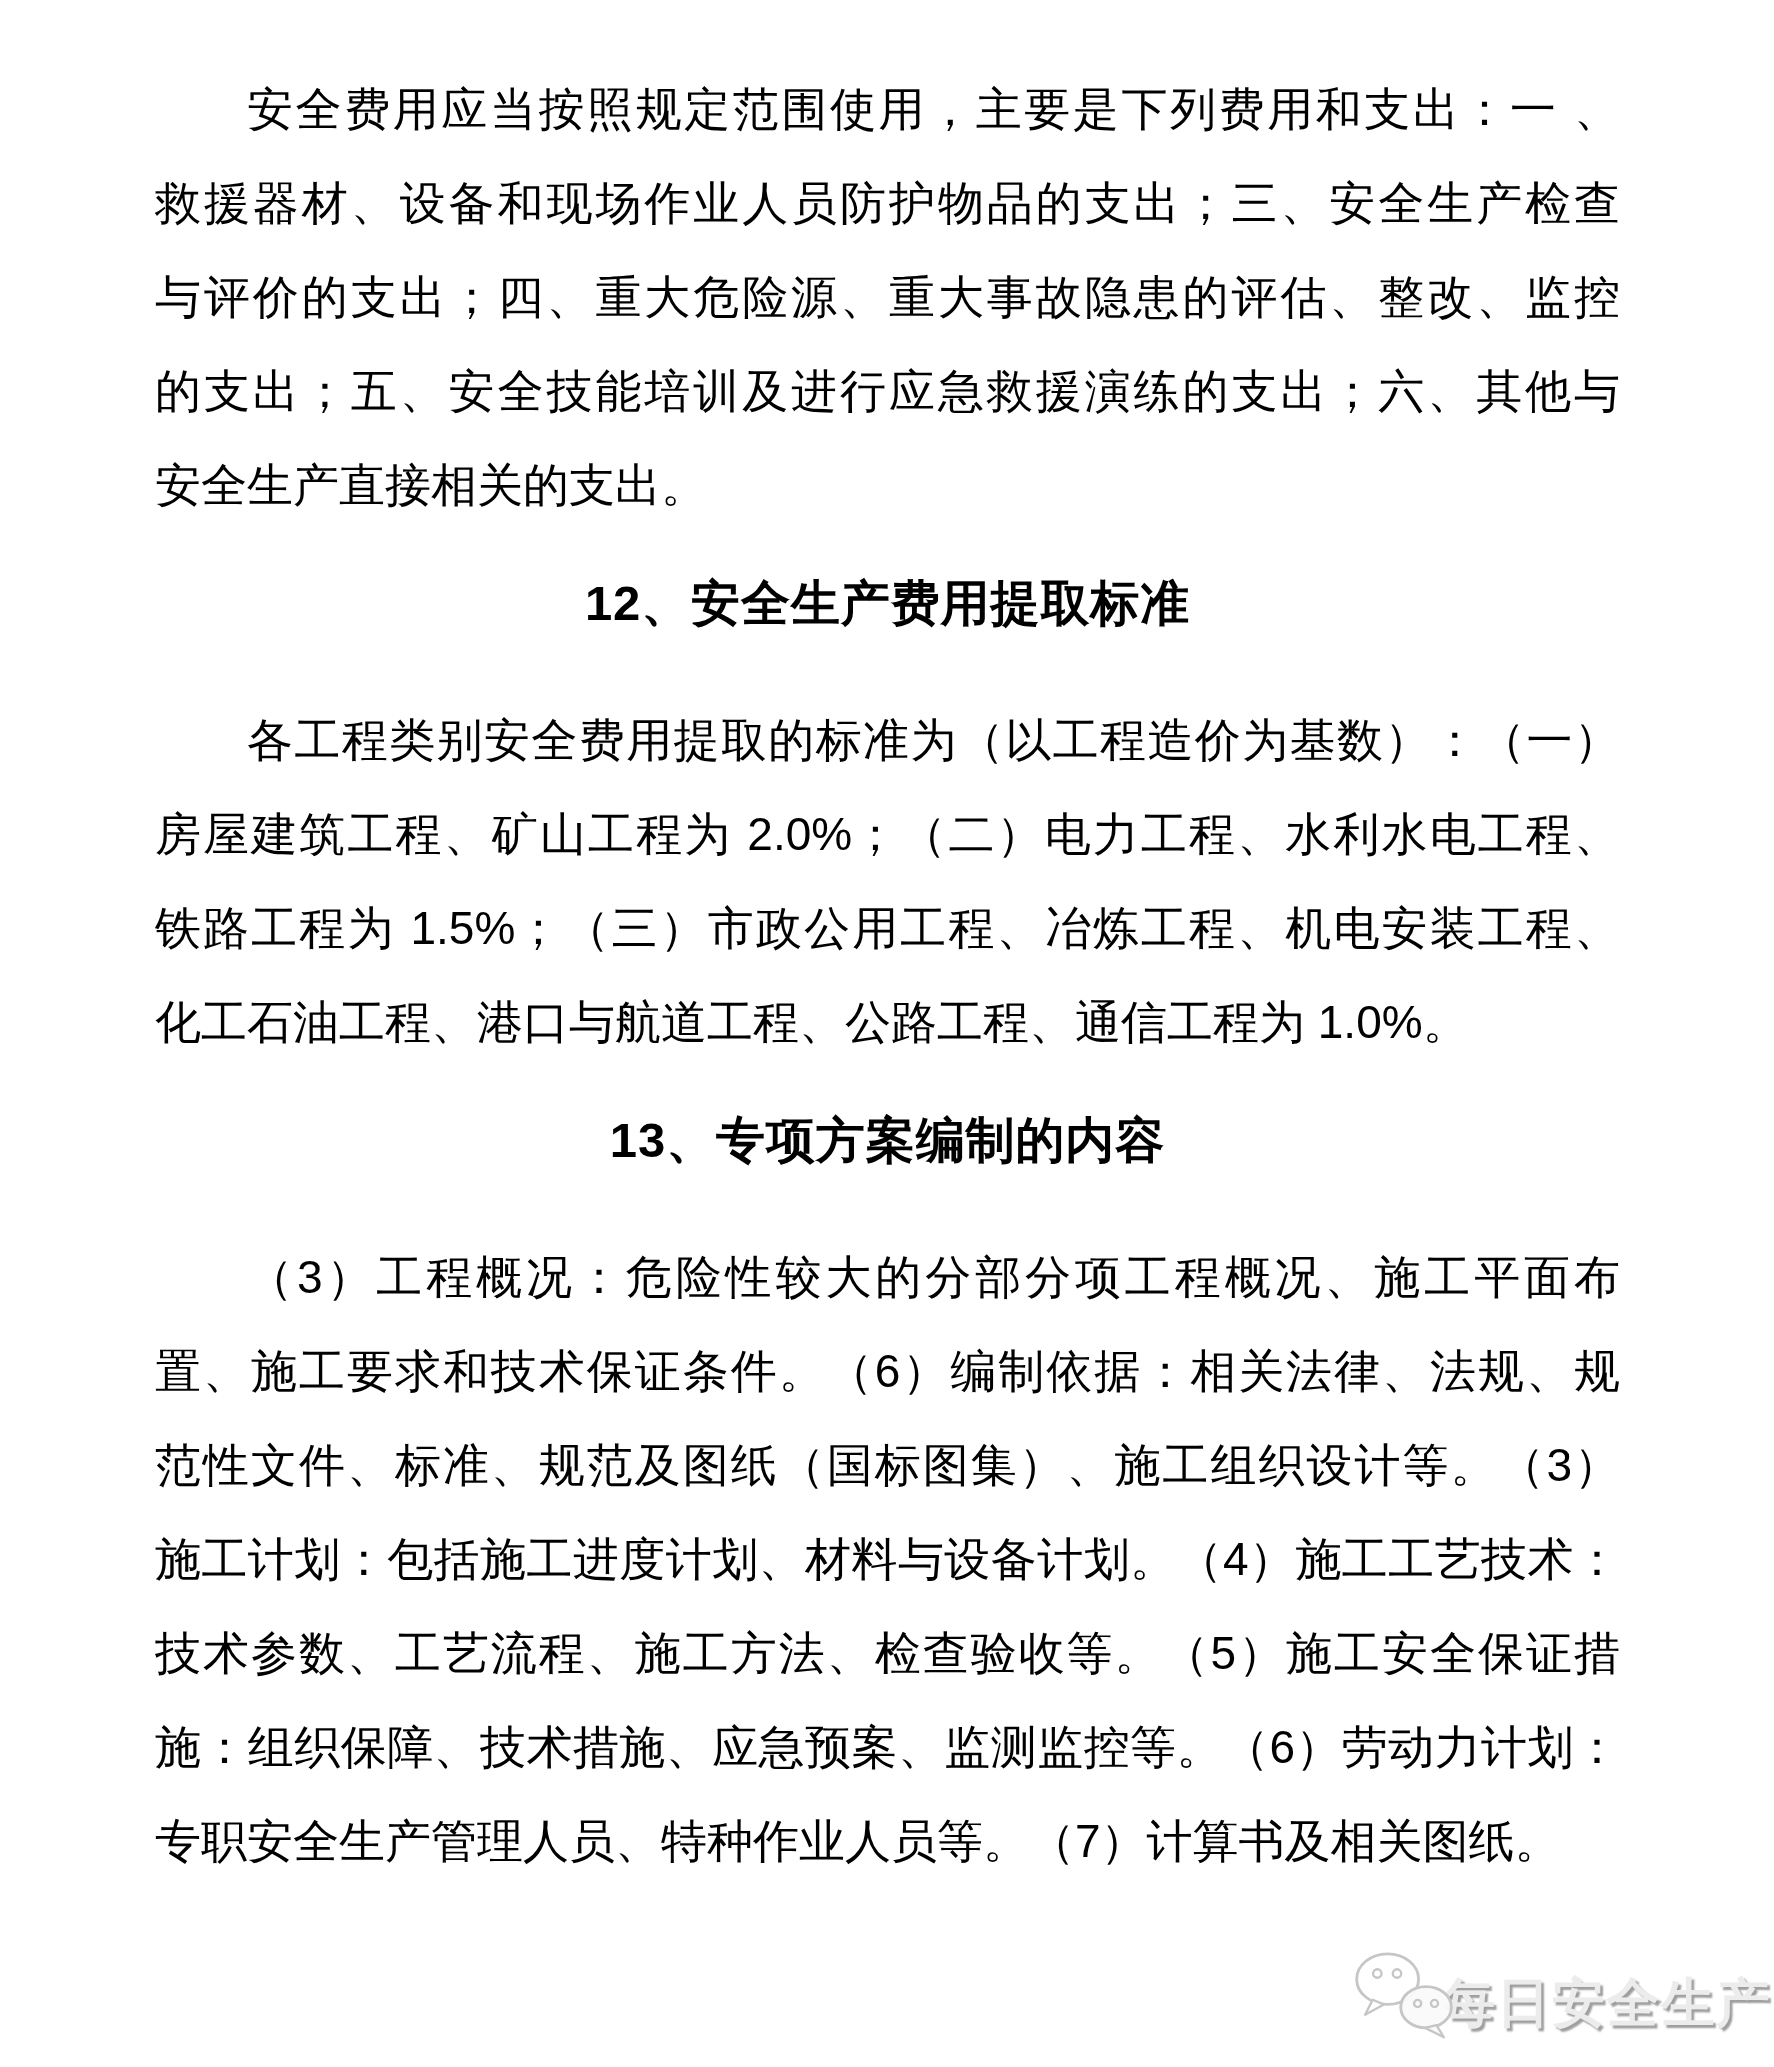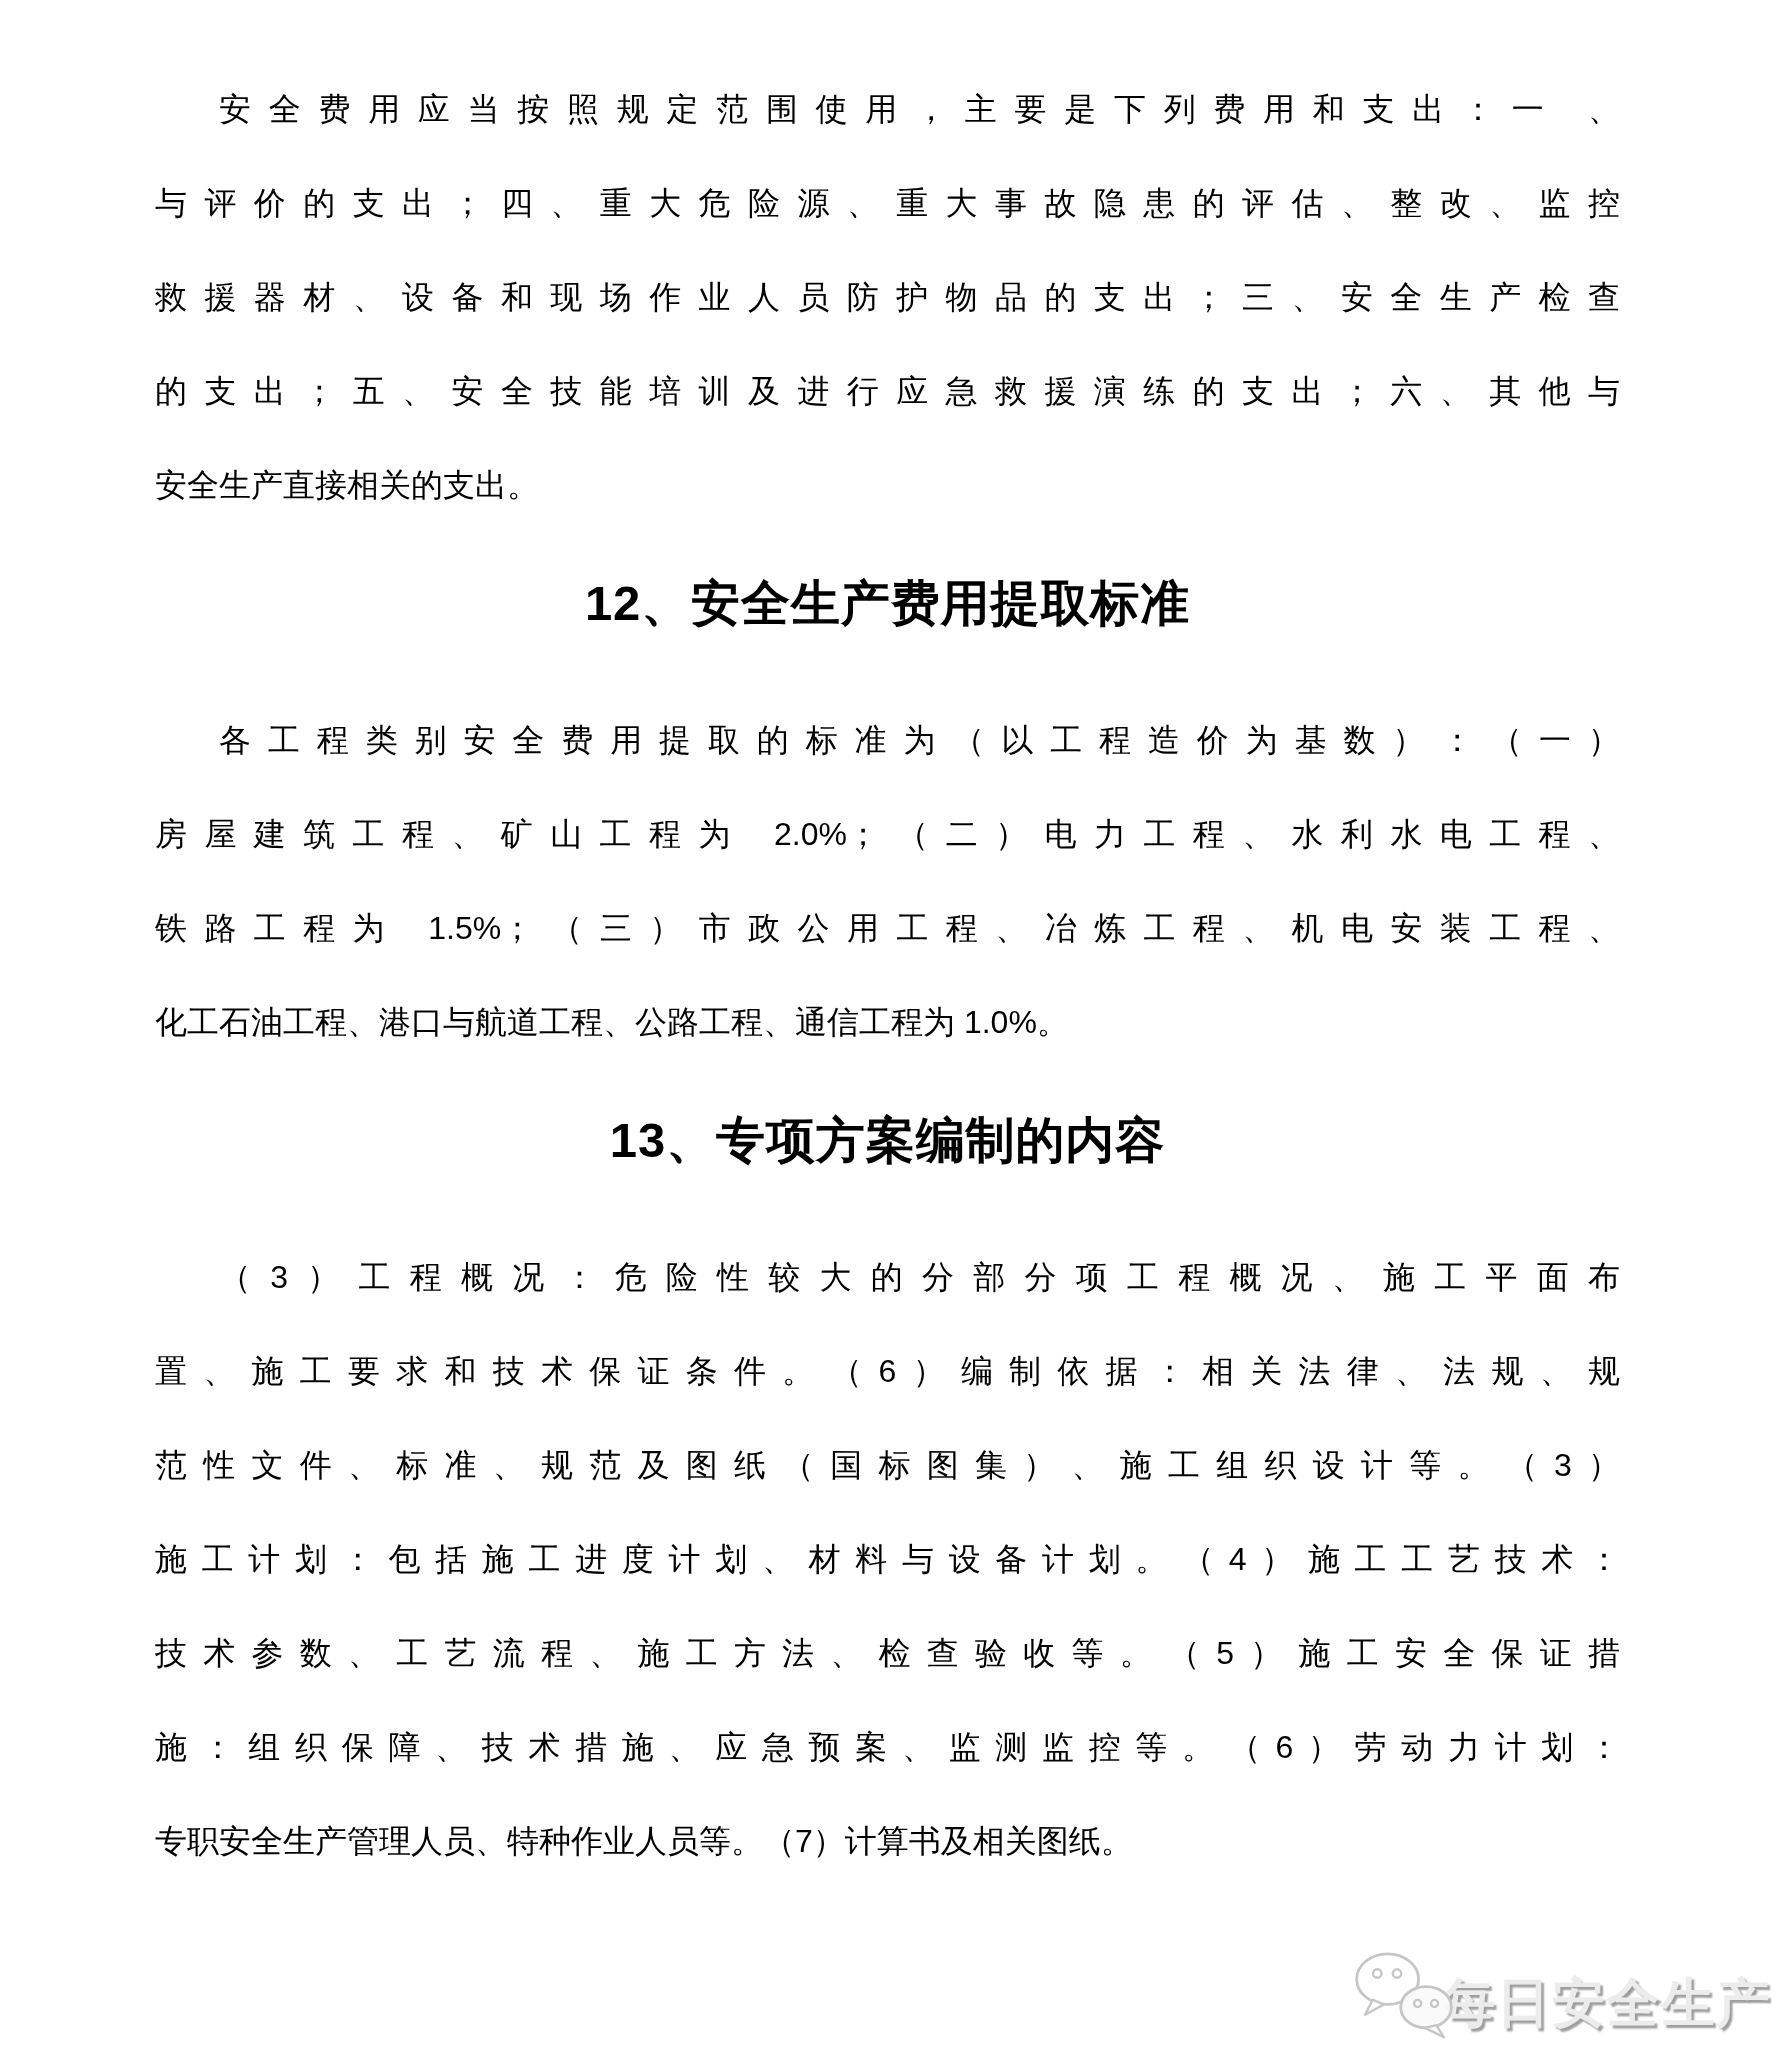--- a/index.html
+++ b/index.html
@@ -17,21 +17,21 @@
     font-size: 49px;
     line-height: 56px;
     font-weight: 700;
     text-align: center;
     margin: 43px 0 0 0;
     letter-spacing: 0.9px;
   }
   h2.heading.first { margin-top: 13px; }
   .para { margin: 62px 0 0 0; }
   .para .line {
-    font-size: 32px;
+    font-size: 46px;
     line-height: 94px;
     height: 94px;
     overflow: hidden;
     text-align: justify;
     text-align-last: justify;
   }
   .para .line.first { text-indent: 2em; }
   .para .line.last { text-align-last: left; }
   .watermark {
     position: absolute;
@@ -50,22 +50,22 @@
     letter-spacing: 1.9px;
     white-space: nowrap;
   }
 </style>
 </head>
 <body>
 
 <div class="doc" id="doc">
     <div class="para">
       <div class="line first">安全费用应当按照规定范围使用，主要是下列费用和支出：一 、</div>
+      <div class="line">救援器材、设备和现场作业人员防护物品的支出；三、安全生产检查</div>
       <div class="line">与评价的支出；四、重大危险源、重大事故隐患的评估、整改、监控</div>
-      <div class="line">救援器材、设备和现场作业人员防护物品的支出；三、安全生产检查</div>
       <div class="line">的支出；五、安全技能培训及进行应急救援演练的支出；六、其他与</div>
       <div class="line last">安全生产直接相关的支出。</div>
     </div>
     <h2 class="heading">12、安全生产费用提取标准</h2>
     <div class="para">
       <div class="line first">各工程类别安全费用提取的标准为（以工程造价为基数）：（一）</div>
       <div class="line">房屋建筑工程、矿山工程为 2.0%；（二）电力工程、水利水电工程、</div>
       <div class="line">铁路工程为 1.5%；（三）市政公用工程、冶炼工程、机电安装工程、</div>
       <div class="line last">化工石油工程、港口与航道工程、公路工程、通信工程为 1.0%。</div>
     </div>

